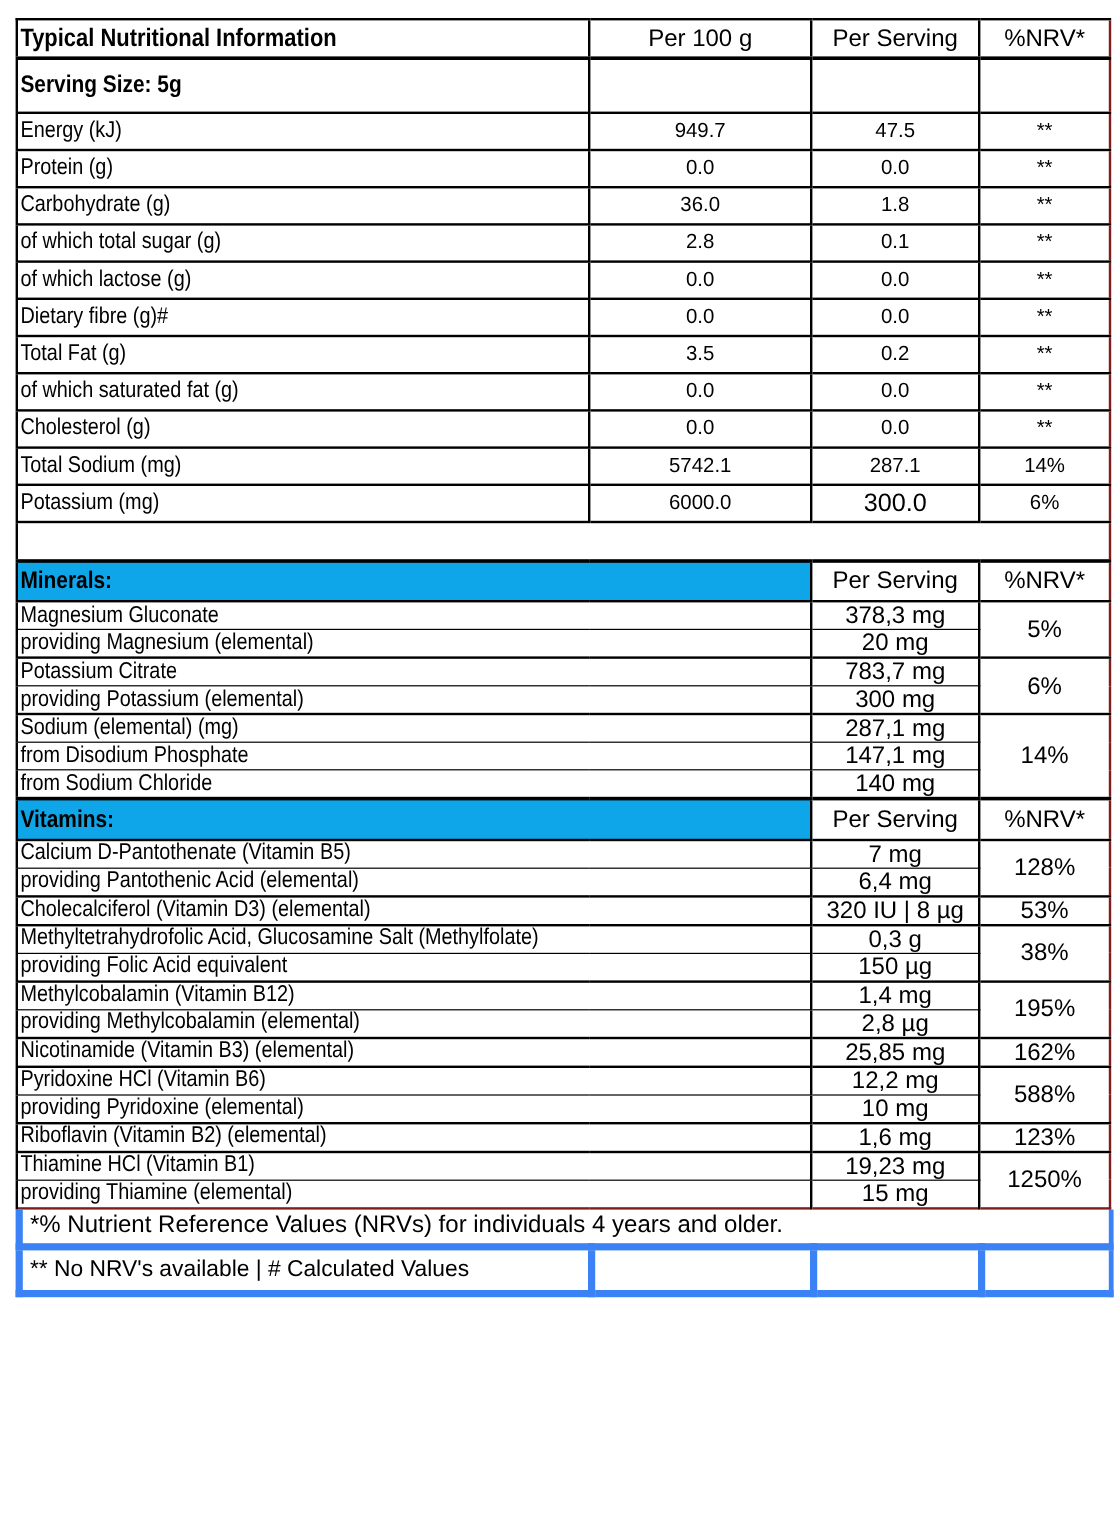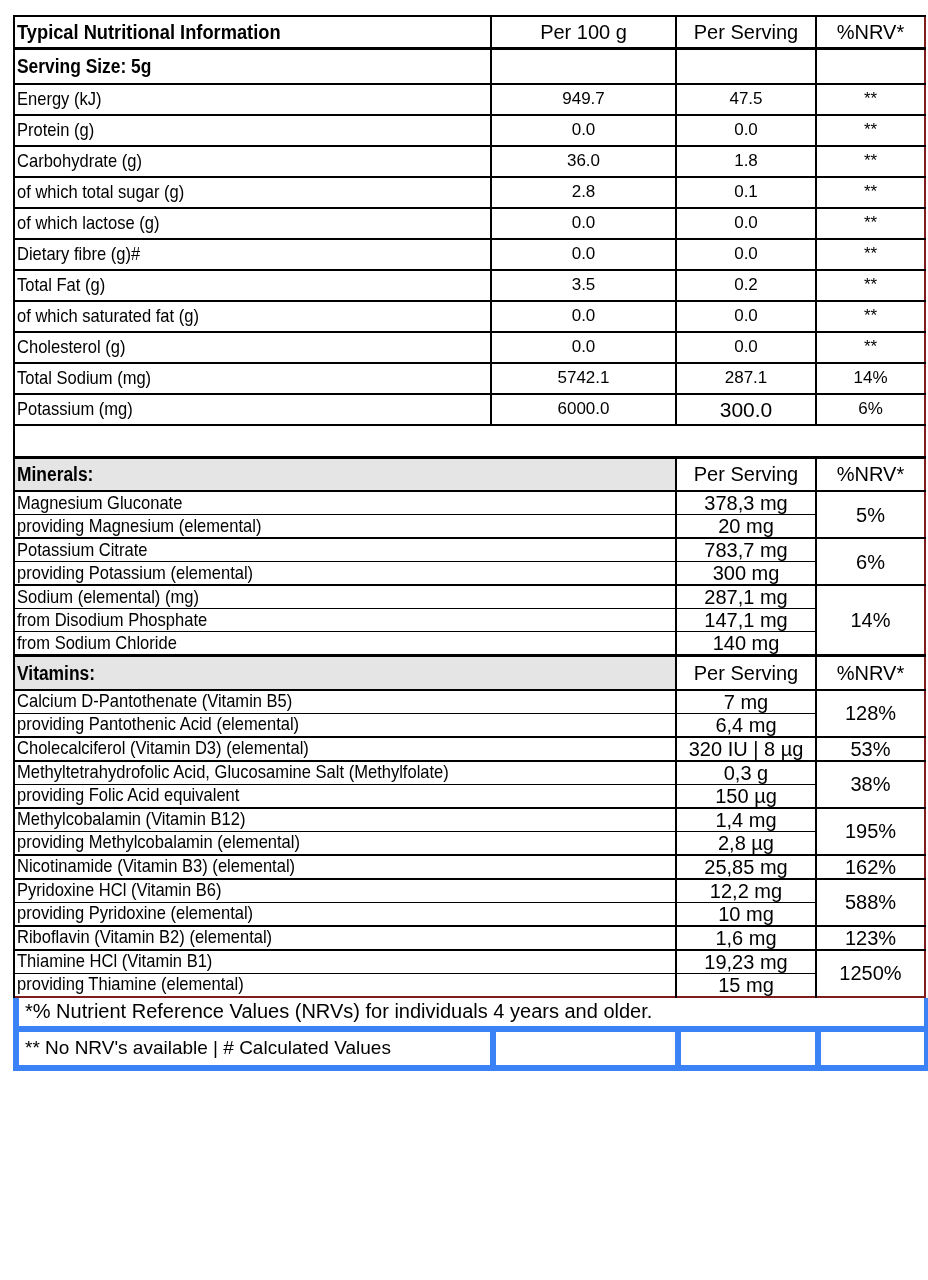--- a/index.html
+++ b/index.html
@@ -30,37 +30,37 @@
     border-right: none;
     border-bottom: none;
     vertical-align: middle;
     padding: 0 2px;
     line-height: 1.1;
   }
   table.main tr.bt1 > td { border-top-width: 1px; }
   table.main tr.bt3 > td { border-top-width: 3px; }
 
   tr.hd  { height: 32px; }
-  tr.sv  { height: 36px; }
+  tr.sv  { height: 46px; }
   tr.rt  { height: 31px; }
   tr.gap { height: 32px; }
   tr.sh  { height: 34px; }
   tr.rm  { height: 19px; }
 
   td.lbl { text-align: left; padding: 0 2px 0 6px; font-size: 19px; }
   td.ttl { text-align: left; padding: 0 2px 0 6px; font-size: 21px; font-weight: bold; }
   td.svc { text-align: left; padding: 0 2px 0 6px; font-size: 20px; font-weight: bold; }
   td.hdr { text-align: center; font-size: 20px; margin-left: 45px; }
   td.vs  { text-align: center; font-size: 17px; }
   td.vl  { text-align: center; font-size: 21px; }
   td.vm  { text-align: center; font-size: 20px; }
   td.sec {
     text-align: left; padding: 0 2px 0 6px;
     font-size: 20px; font-weight: bold;
-    background: #e5e5e5;
+    background: #0ea5e9;
   }
 
   
   .nx {
     display: inline-block;
     transform: scaleX(0.87);
     transform-origin: 0 50%;
     white-space: nowrap;
   }
 

